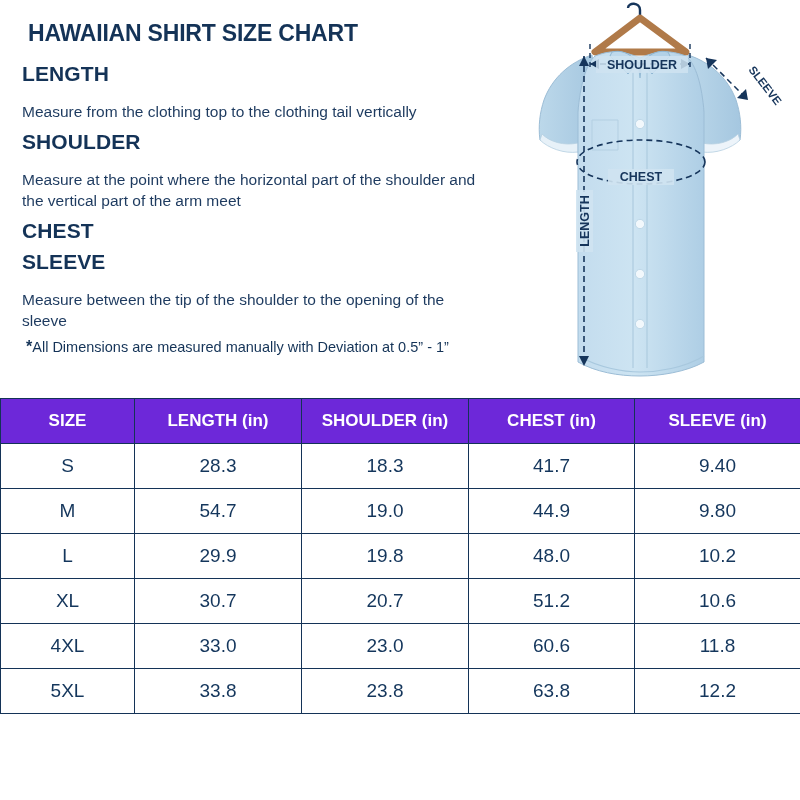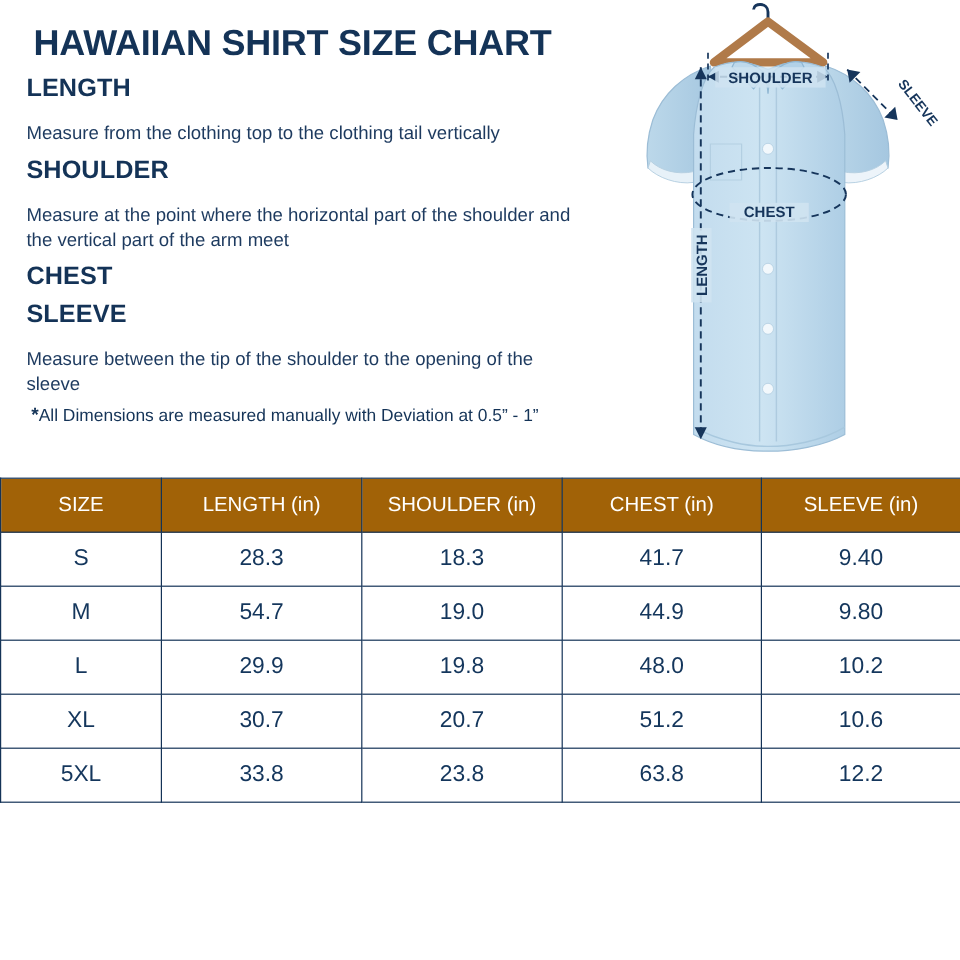--- a/index.html
+++ b/index.html
@@ -21,21 +21,21 @@
     height: 800px;
     box-sizing: border-box;
     padding: 0;
   }
 
   
   .title {
     position: absolute;
     left: 28px;
     top: 20px;
-    font-size: 30px;
+    font-size: 23px;
     font-weight: bold;
     letter-spacing: -0.2px;
     color: #143357;
     white-space: nowrap;
   }
 
   
   .defs {
     position: absolute;
     left: 22px;
@@ -92,24 +92,24 @@
     width: 800px;
     table-layout: fixed;
   }
   table.size-table th,
   table.size-table td {
     border: 1px solid #143357;
     text-align: center;
     font-weight: normal;
   }
   table.size-table thead th {
-    background: #a16207;
+    background: #6d28d9;
     color: #ffffff;
     font-size: 17px;
-    font-weight: normal;
+    font-weight: bold;
     height: 36px;
     padding: 4px 0;
     border-color: #143357;
   }
   table.size-table tbody td {
     font-size: 19px;
     color: #14365c;
     height: 44px;
     padding: 0;
     background: #ffffff;
@@ -264,20 +264,27 @@
           <td>10.2</td>
         </tr>
         <tr>
           <td>XL</td>
           <td>30.7</td>
           <td>20.7</td>
           <td>51.2</td>
           <td>10.6</td>
         </tr>
         <tr>
+          <td>4XL</td>
+          <td>33.0</td>
+          <td>23.0</td>
+          <td>60.6</td>
+          <td>11.8</td>
+        </tr>
+        <tr>
           <td>5XL</td>
           <td>33.8</td>
           <td>23.8</td>
           <td>63.8</td>
           <td>12.2</td>
         </tr>
       </tbody>
     </table>
   </div>
 

